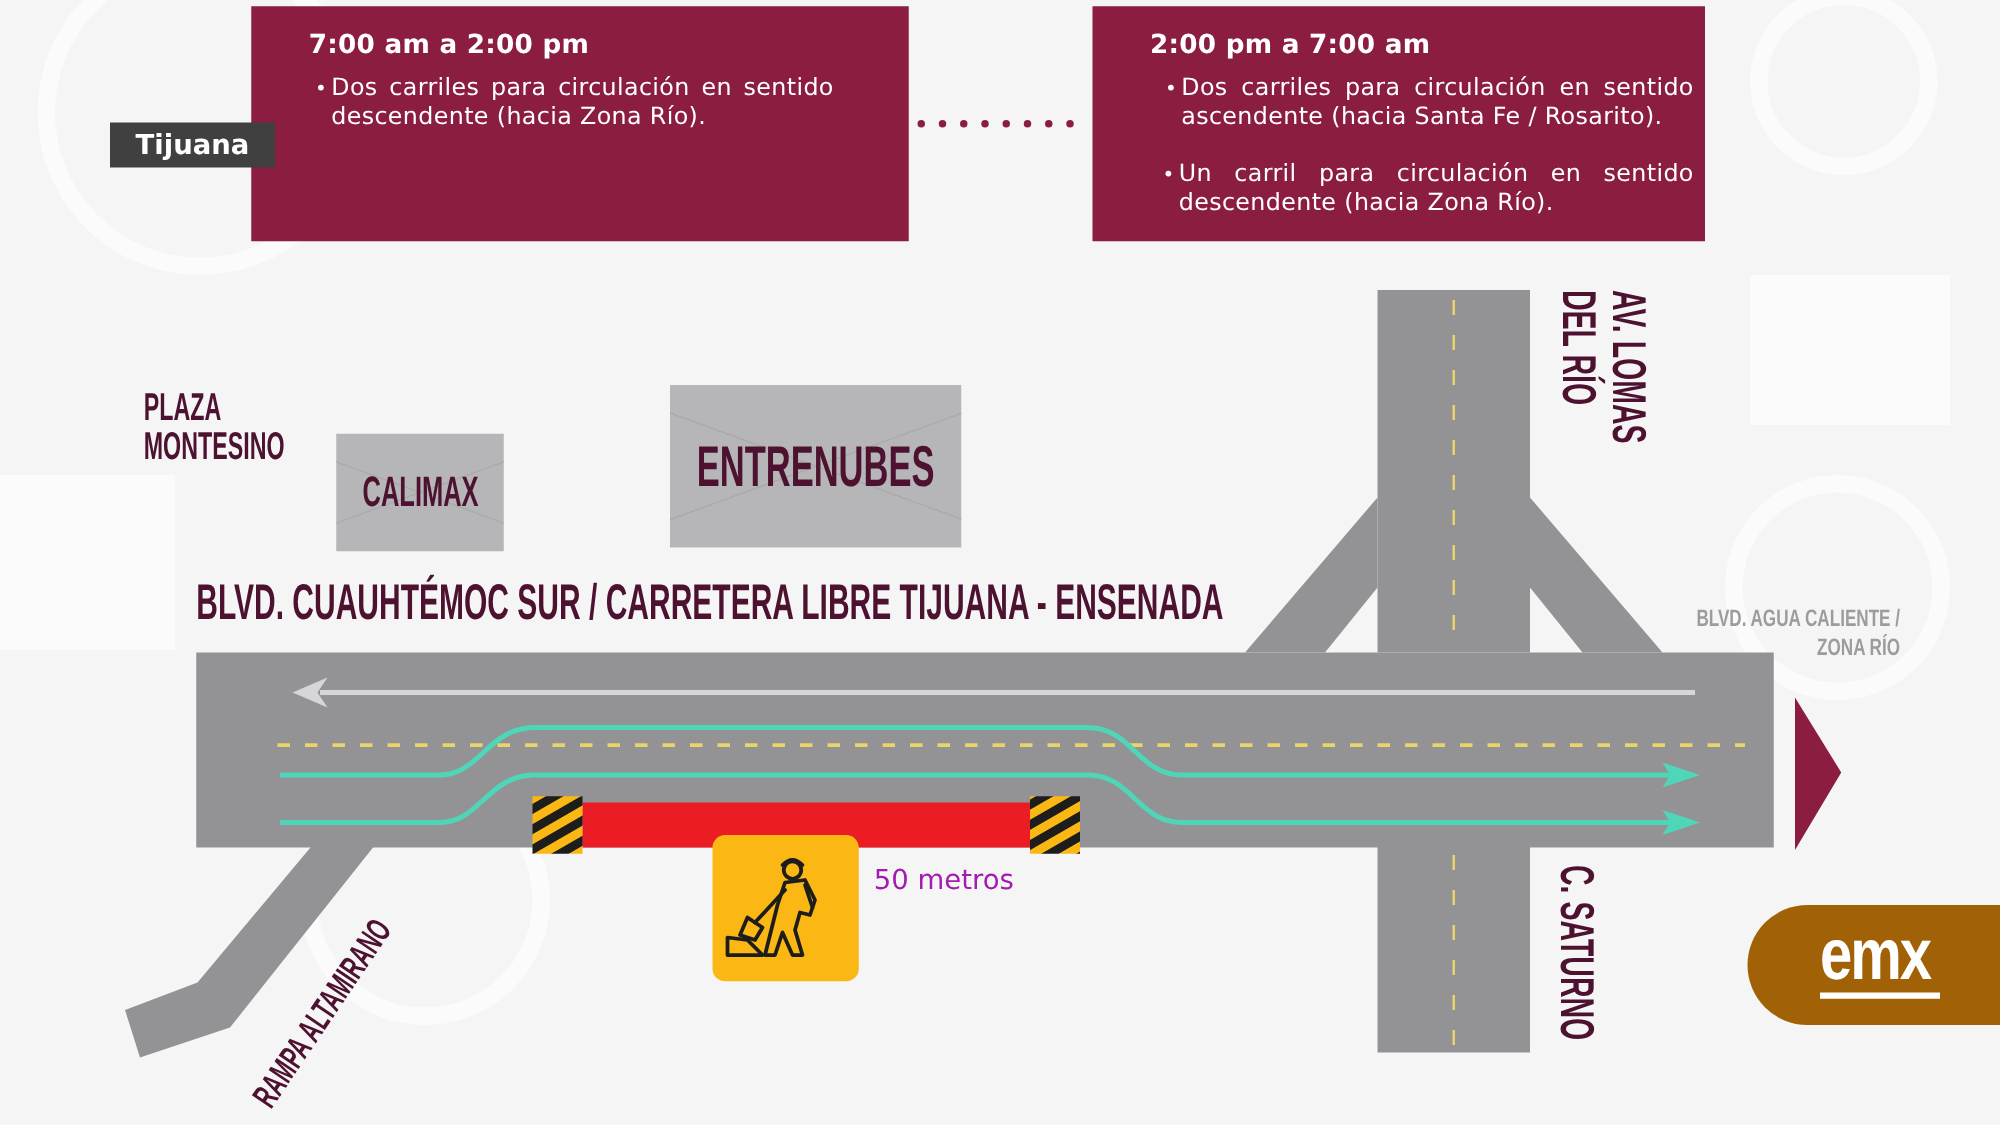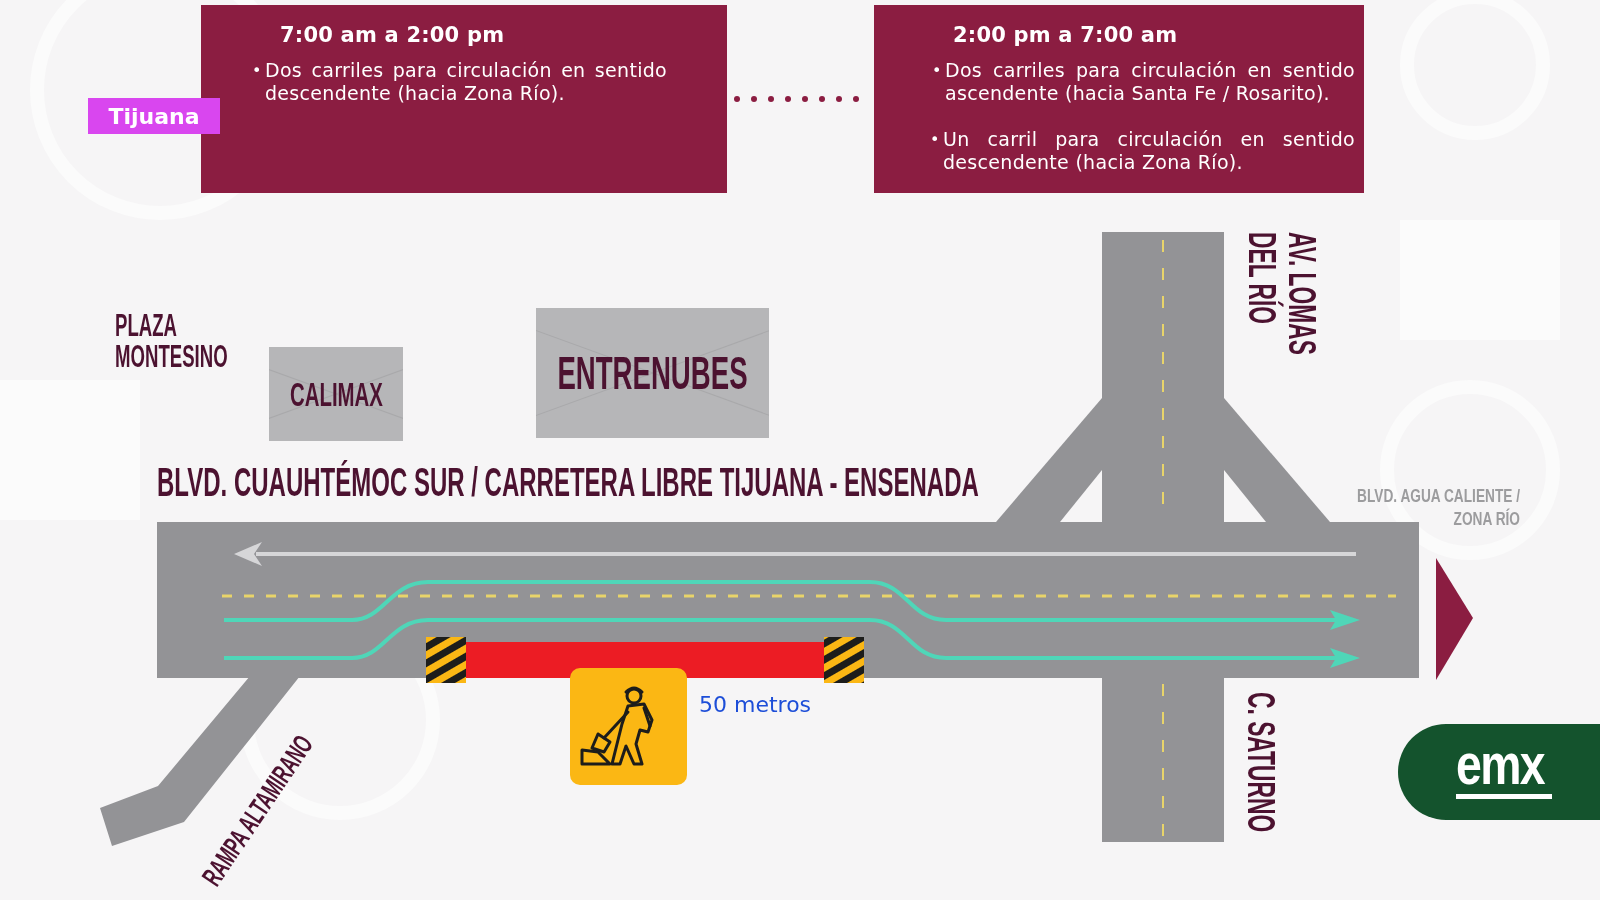--- a/index.html
+++ b/index.html
@@ -8,31 +8,31 @@
     .bg-watermark { position: absolute; inset: 0; overflow: hidden; }
     .wm { position: absolute; border-radius: 50%; border: 14px solid #fbfbfb; }
     .wm-sq { position: absolute; background: #fbfbfb; }
 
     .info-box {
       position: absolute; background: #8b1d41; color: #fff;
       top: 5px; height: 188px;
     }
     .info-box .time {
       position: absolute; font-family: "DejaVu Sans", sans-serif; font-weight: bold;
-      font-size: 21px; letter-spacing: 0.2px; margin-left: 33px;
+      font-size: 21px; letter-spacing: 0.2px;
     }
     .info-box .bullet {
       position: absolute; font-family: "DejaVu Sans", sans-serif; font-size: 19px;
       line-height: 23px; text-align: justify; font-weight: normal; letter-spacing: 0.3px;
     }
     .info-box .bullet::before { content: "\2022"; position: absolute; left: -13px; font-size: 16px; }
 
     .tijuana-tag {
       position: absolute; left: 88px; top: 98px; width: 132px; height: 36px;
-      background: #d946ef; color: #fff; font-weight: bold; font-size: 22px;
+      background: #404040; color: #fff; font-weight: bold; font-size: 22px;
       display: flex; align-items: center; justify-content: center;
       font-family: "DejaVu Sans", sans-serif;
     }
 
     .connector-dots { position: absolute; left: 734px; top: 96px; display: flex; gap: 11px; }
     .connector-dots span { width: 6px; height: 6px; border-radius: 50%; background: #8b1d41; display: block; }
 
     .cond { font-family: "Liberation Sans", sans-serif; font-weight: bold; color: #4c1230;
             transform-origin: left top; white-space: nowrap; position: absolute; }
 
@@ -44,26 +44,26 @@
       content: ""; position: absolute; left: 50%; top: 50%; width: 140%; height: 1px; background: #a9a9ab;
     }
     .building::before { transform: translate(-50%, -50%) rotate(20deg); }
     .building::after { transform: translate(-50%, -50%) rotate(-20deg); }
     .building span { position: relative; z-index: 1; }
 
     .sign {
       position: absolute; left: 570px; top: 668px; width: 117px; height: 117px;
       background: #fbb714; border-radius: 10px;
     }
-    .metros { position: absolute; left: 699px; top: 692px; font-size: 22px; color: #1d4ed8;
+    .metros { position: absolute; left: 699px; top: 692px; font-size: 22px; color: #a21caf;
               font-family: "DejaVu Sans", sans-serif; }
 
     .emx {
       position: absolute; left: 1398px; top: 724px; width: 202px; height: 96px;
-      background: #14532d; border-radius: 48px 0 0 48px;
+      background: #a16207; border-radius: 48px 0 0 48px;
     }
     .emx-text {
       position: absolute; left: 58px; top: 6px; color: #fff; font-weight: bold;
       font-size: 58px; font-family: "Liberation Sans", sans-serif; letter-spacing: -2px;
       transform: scaleX(0.8); transform-origin: left;
     }
     .emx-line { position: absolute; left: 58px; top: 70px; width: 96px; height: 5px; background: #fff; }
 
     .dest-label {
       position: absolute; color: #9c9c9e; font-weight: bold; font-size: 19px; text-align: right;

